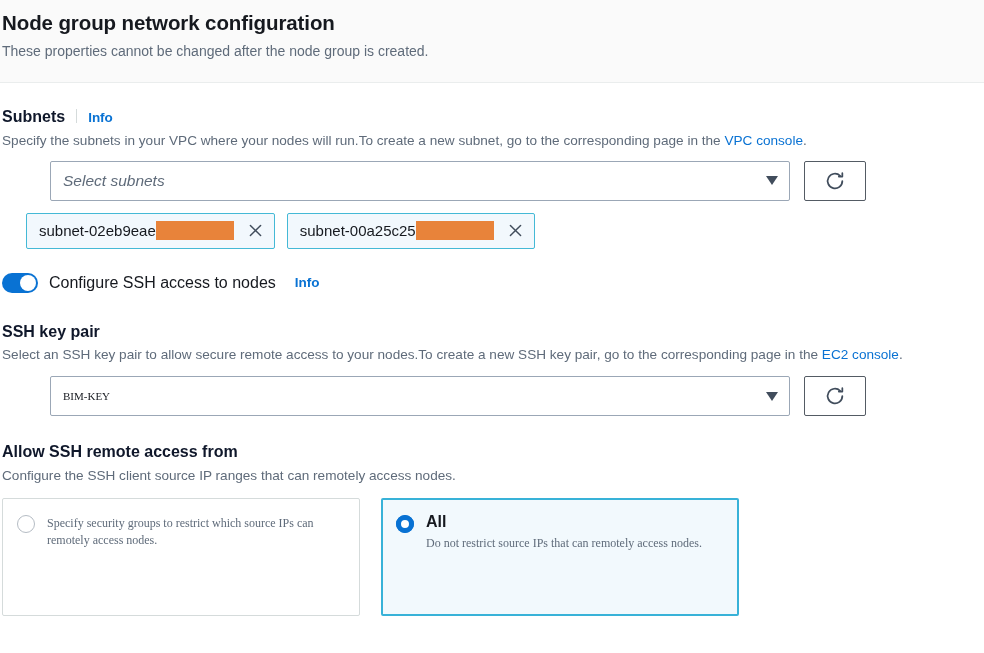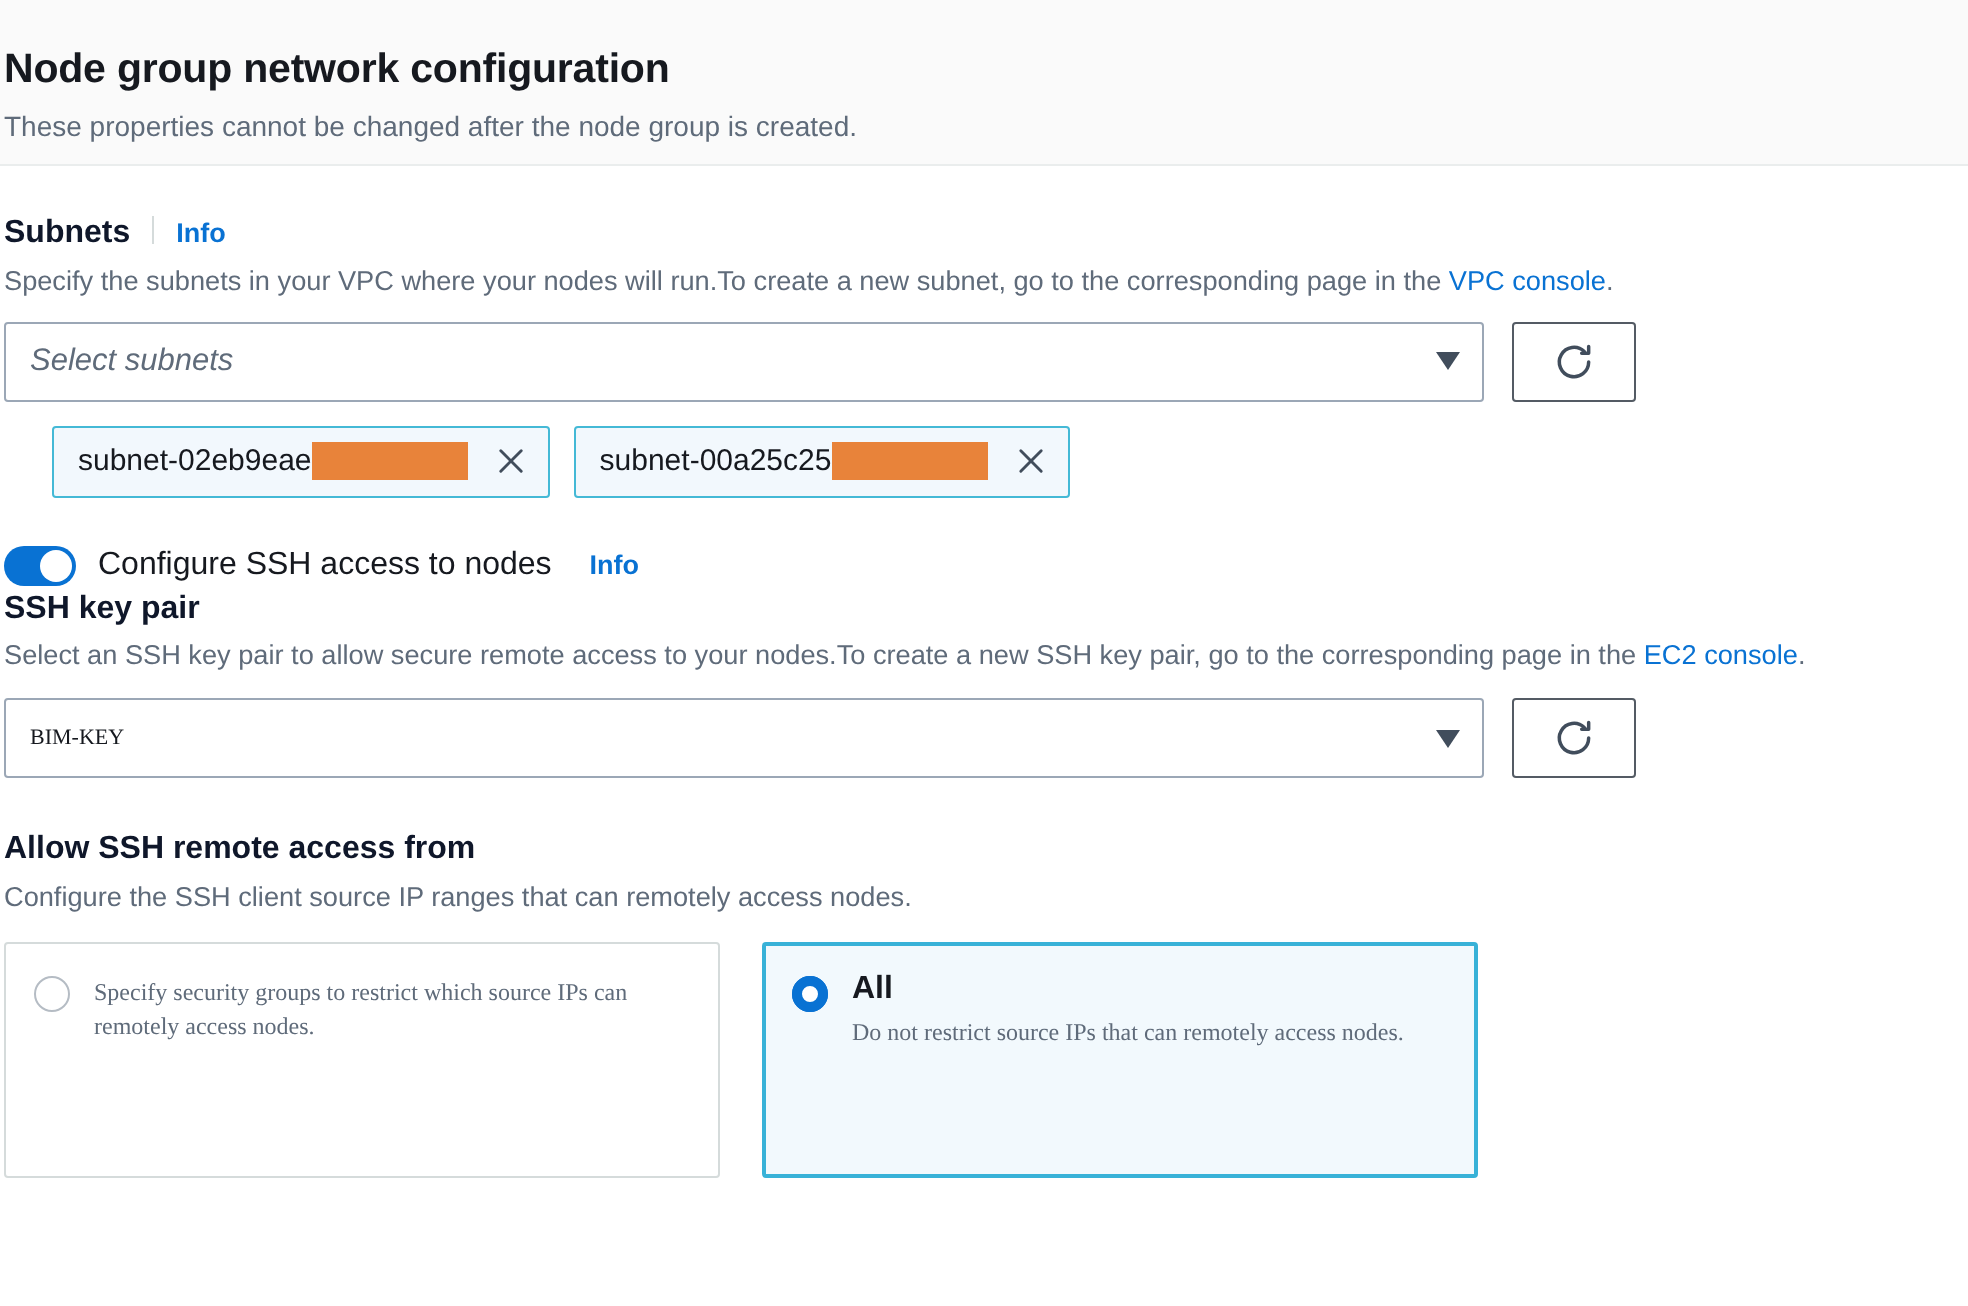--- a/index.html
+++ b/index.html
@@ -22,21 +22,21 @@
     border-bottom: 1px solid #eaeded;
     padding: 10px 0 22px 0;
     box-sizing: border-box;
     height: 83px;
   }
   .panel-title {
     font-size: 20.5px;
     font-weight: bold;
     color: #16191f;
     letter-spacing: -0.1px;
-    margin: 12px 0 6px 2px;
+    margin: 0 0 6px 2px;
     line-height: 1.25;
   }
   .panel-subtitle {
     font-size: 14px;
     color: #5f6b7a;
     margin: 0 0 0 2px;
     line-height: 1.35;
   }
 
   
@@ -97,20 +97,21 @@
     height: 40px;
     box-sizing: border-box;
     border: 1px solid #9ba7b6;
     border-radius: 2px;
     background: #ffffff;
     display: flex;
     align-items: center;
     justify-content: space-between;
     padding: 0 11px 0 12px;
     cursor: pointer;
+    margin-left: 48px;
   }
   .select-value {
     font-size: 11px;
     color: #16191f;
     font-family: Liberation Serif, serif;
   }
   .select-placeholder {
     font-size: 15.5px;
     color: #5f6b7a;
     font-style: italic;
@@ -327,21 +328,21 @@
   </div>
 
   <div class="toggle-row">
     <div class="toggle">
       <span class="knob"></span>
     </div>
     <span class="toggle-label">Configure SSH access to nodes</span>
     <span class="toggle-info">Info</span>
   </div>
 
-  <div class="field-label-row" style="margin-top:2px">
+  <div class="field-label-row" style="margin-top:29px">
     <span class="field-label">SSH key pair</span>
   </div>
   <div class="field-desc">
     <span>Select an SSH key pair to allow secure remote access to your nodes.To create a new SSH key pair, go to the corresponding page in the </span><span class="inline-link">EC2 console</span><span>.</span>
   </div>
 
   <div class="select-row" style="margin-top:11px">
     <div class="select-box">
       <span class="select-value">BIM-KEY</span>
       <span class="caret"></span>

